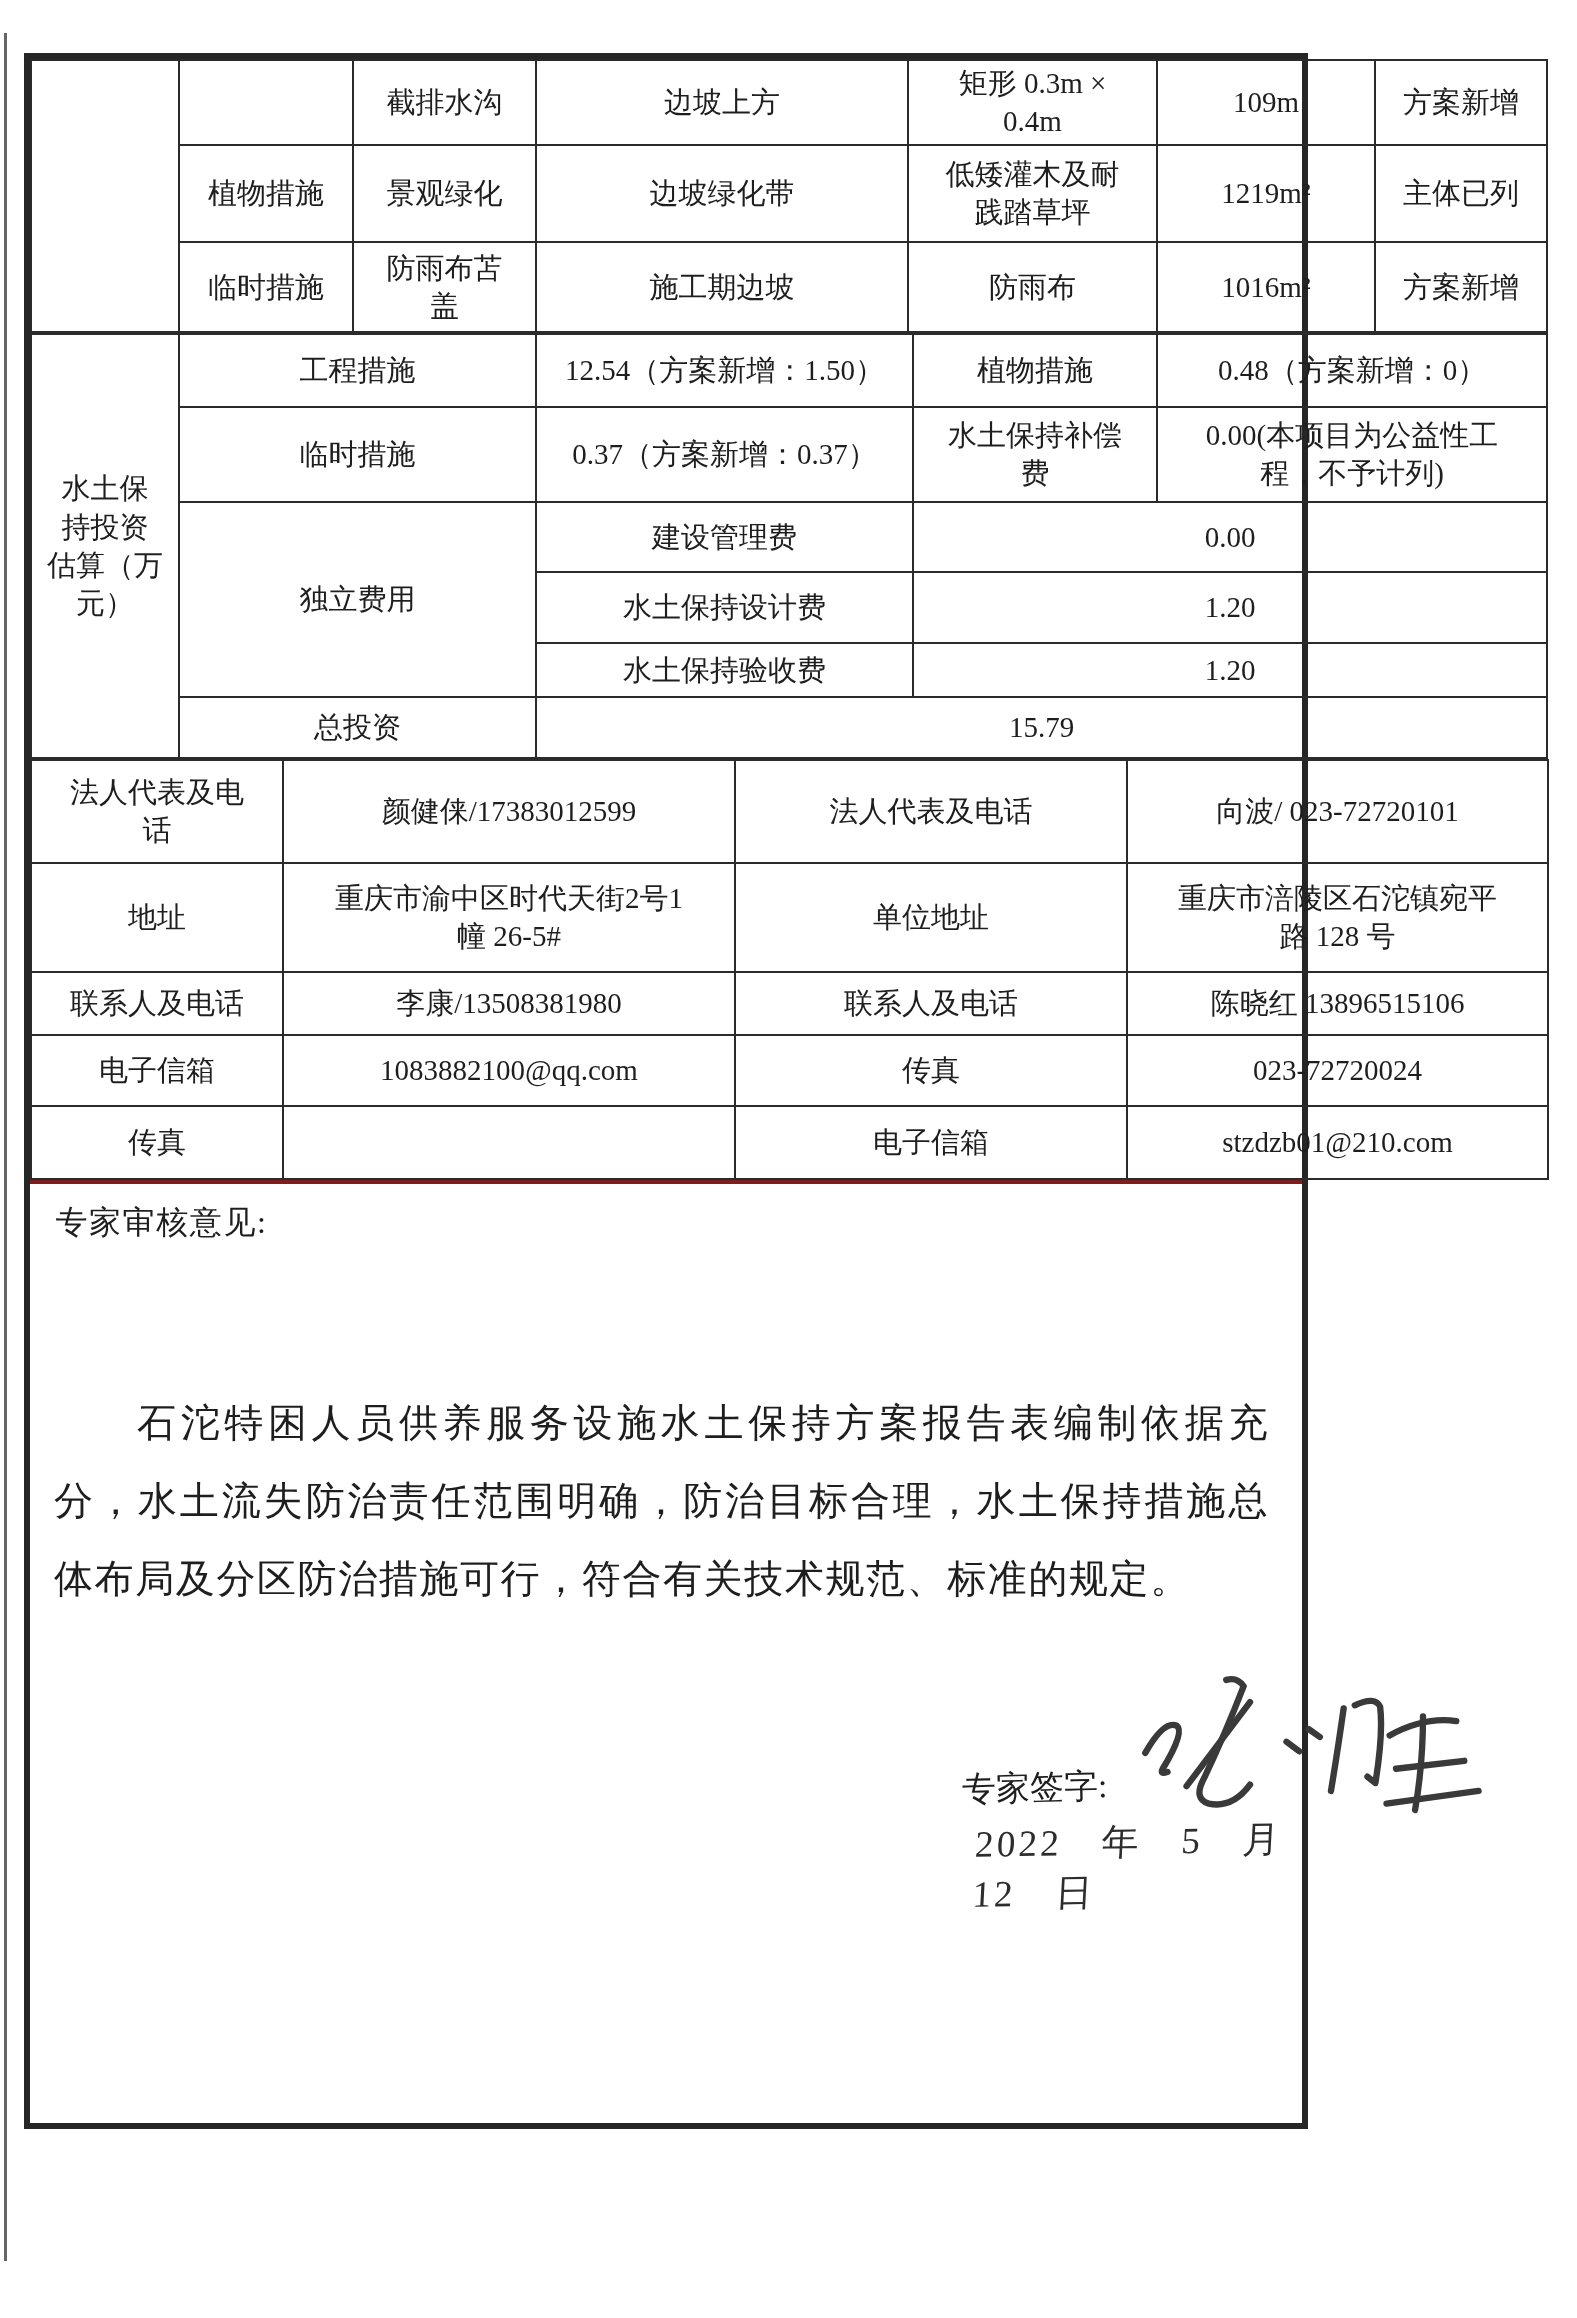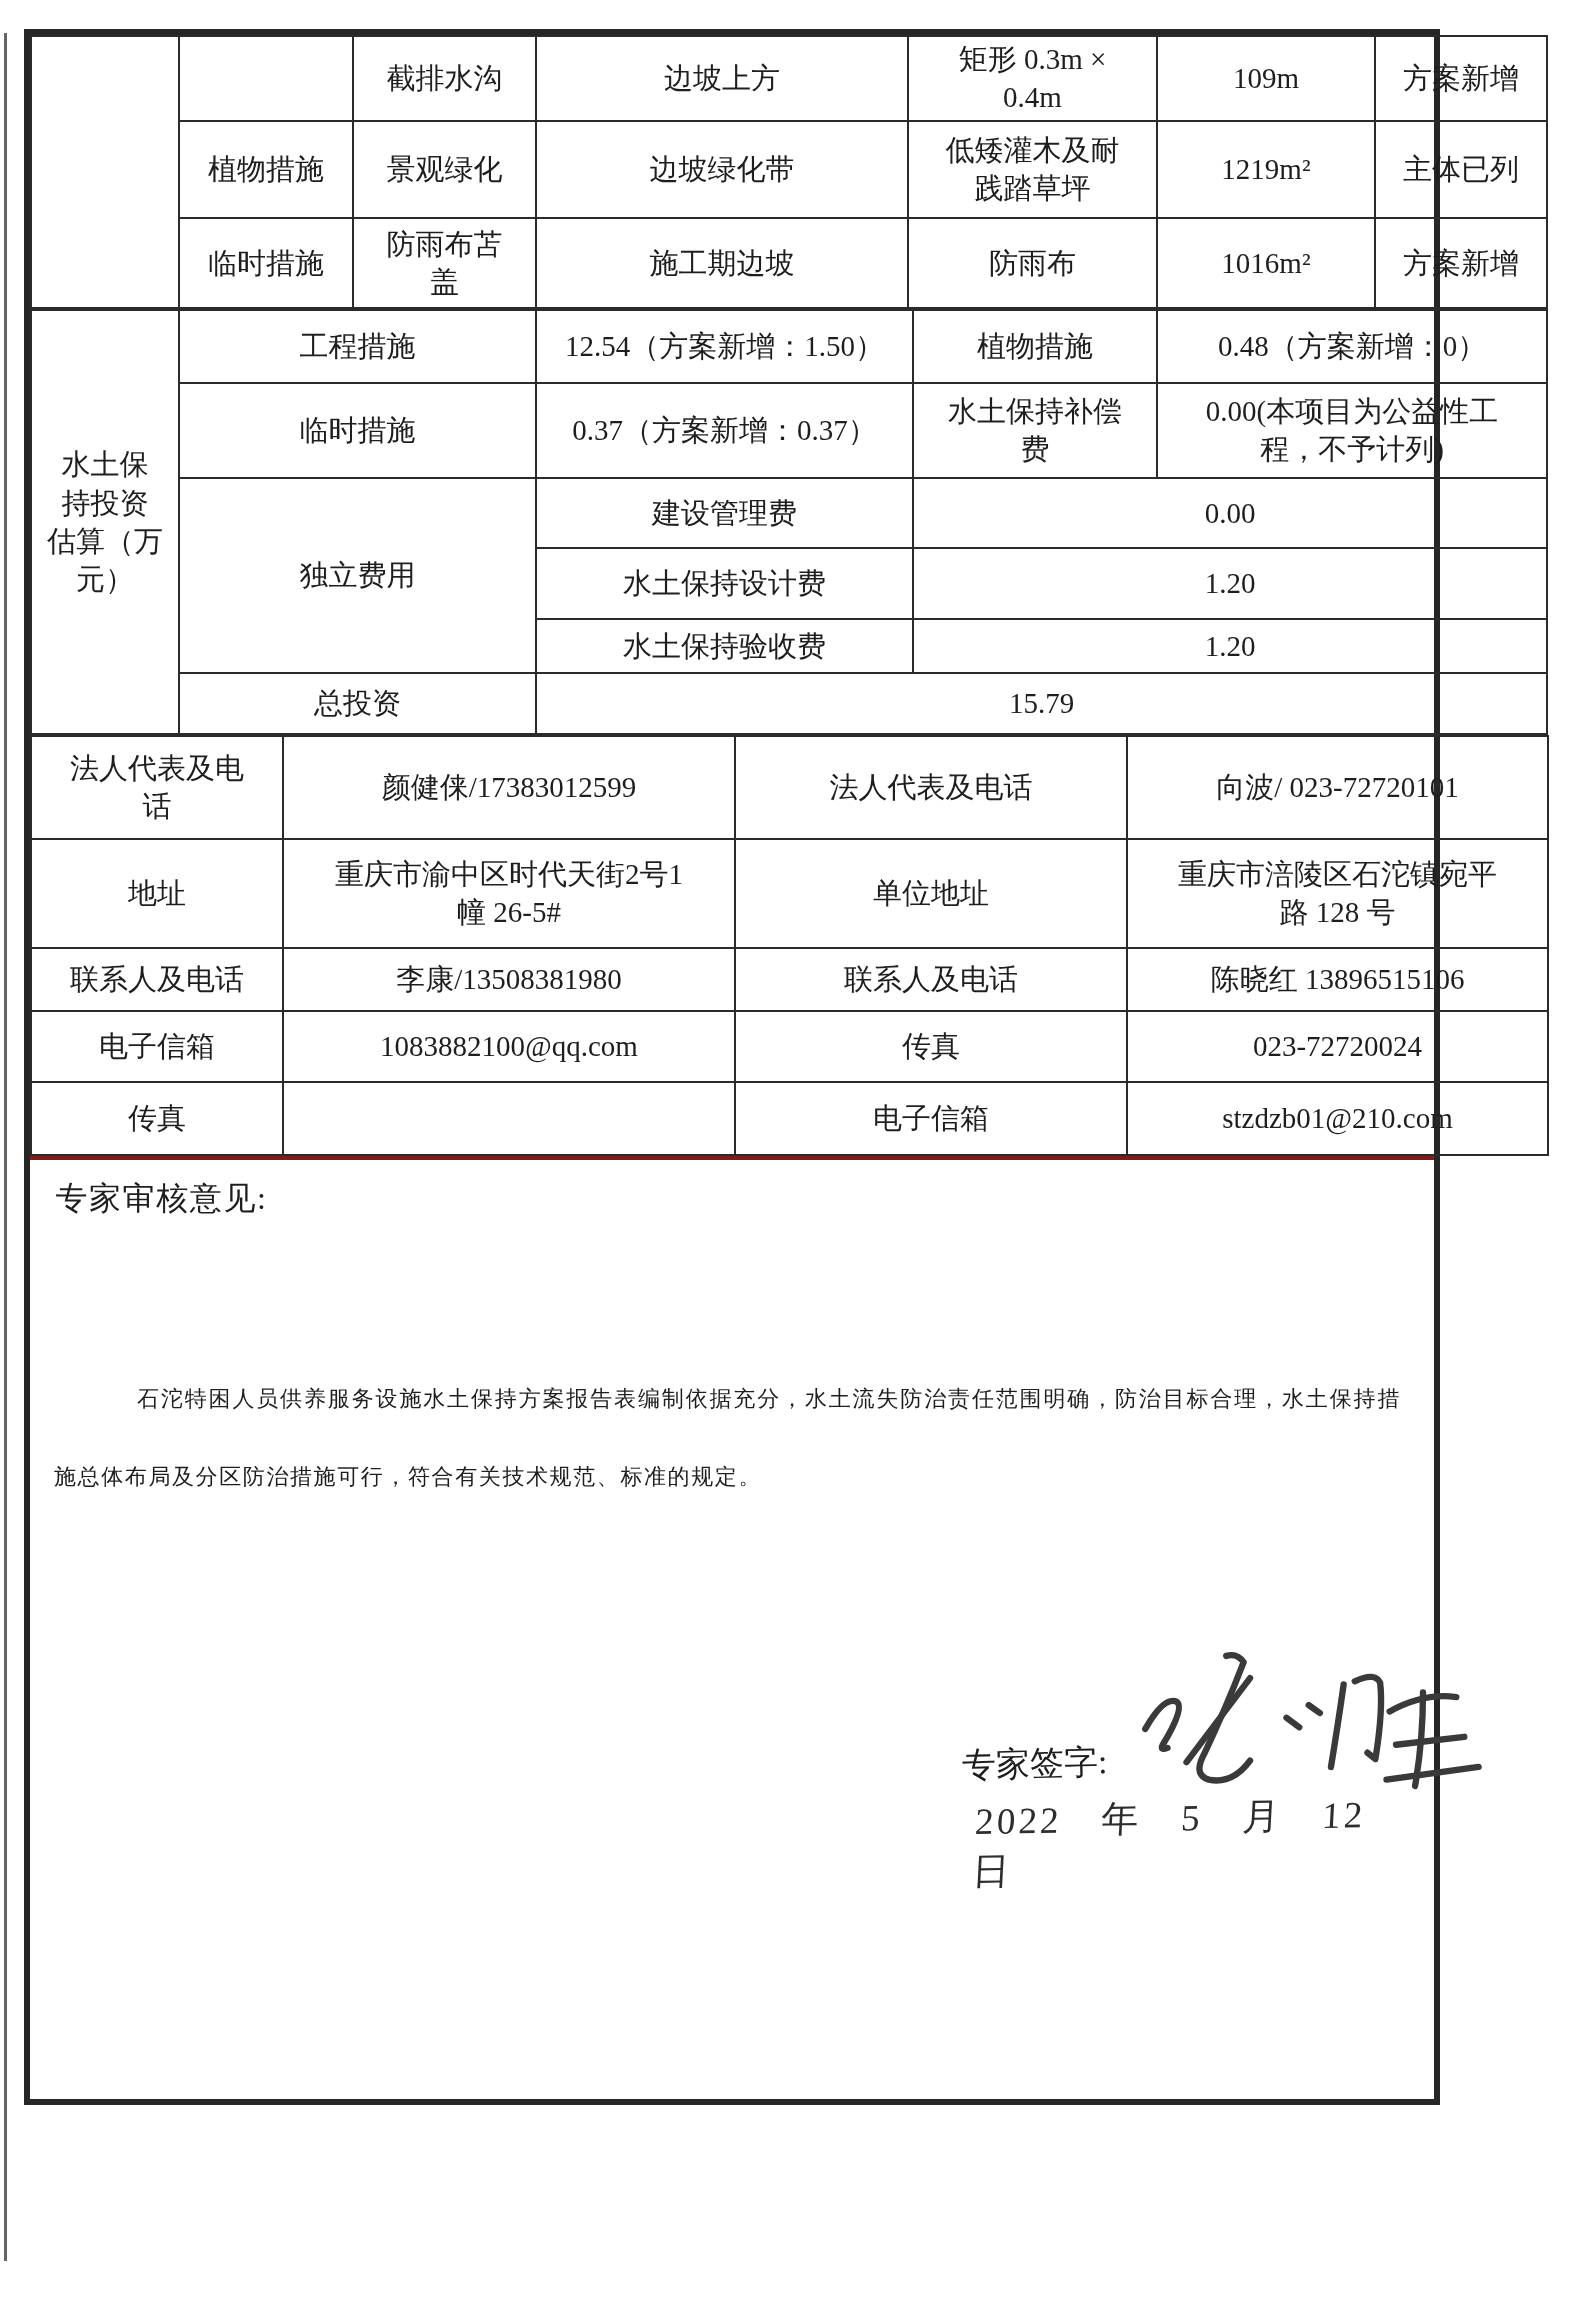--- a/index.html
+++ b/index.html
@@ -9,22 +9,22 @@
     position: relative;
     font-family: "Liberation Serif", "DejaVu Serif", serif;
     color: #1e1e1e;
   }
   .scan-edge {
     position: absolute; left: 4px; top: 33px;
     width: 3.2px; height: 2228px;
     background: #3f3f3f; opacity: .8;
   }
   .doc {
-    position: absolute; left: 24px; top: 29px;
-    width: 1416px;
+    position: absolute; left: 24px; top: 53px;
+    width: 1284px;
     border: 6.3px solid #262626;
     background: #ffffff;
   }
   table {
     width: 100%;
     border-collapse: collapse;
     table-layout: fixed;
   }
   td {
     border: 2.4px solid #2b2b2b;
@@ -41,21 +41,21 @@
     height: 943px;
     border-top: 4px solid #7f1d1d;
     background: #fff;
   }
   .expert-title {
     position: absolute; top: 17.5px; left: 25.4px;
     font-size: 32px; letter-spacing: 1.6px;
   }
   .expert-paragraph {
     position: absolute; top: 200px; left: 24px; right: 33px;
-    font-size: 22px; line-height: 78px;
+    font-size: 39px; line-height: 78px;
     text-indent: 83px;
     text-align: justify;
     letter-spacing: 1.6px;
   }
   .sign-label {
     position: absolute; top: 581px; left: 932px;
     font-size: 34px;
     transform: rotate(-1.5deg);
   }
   .signature-svg {

